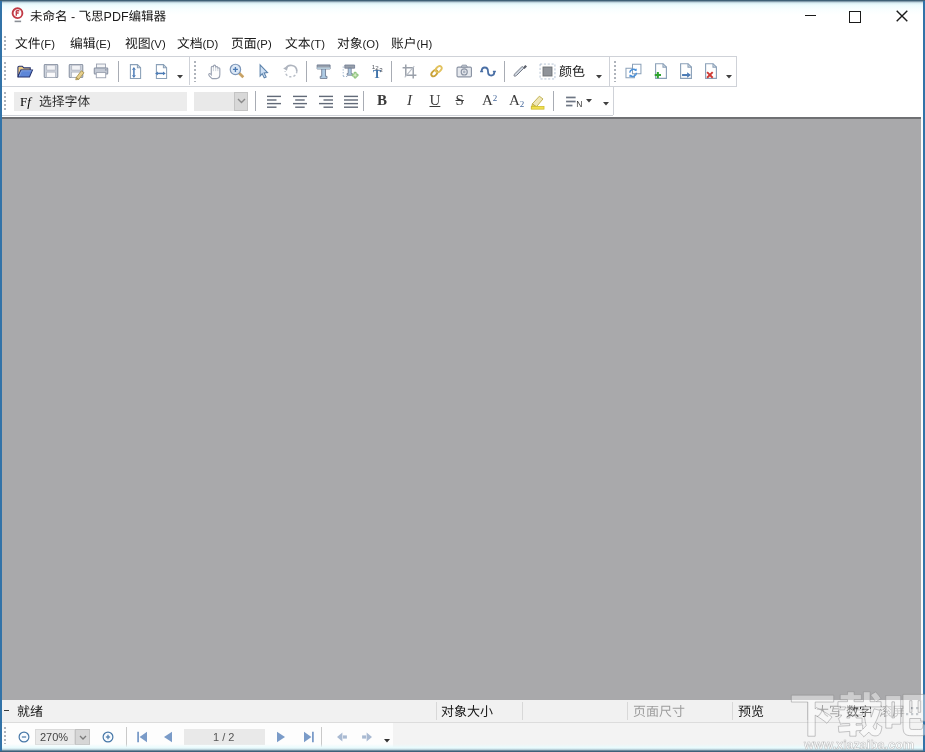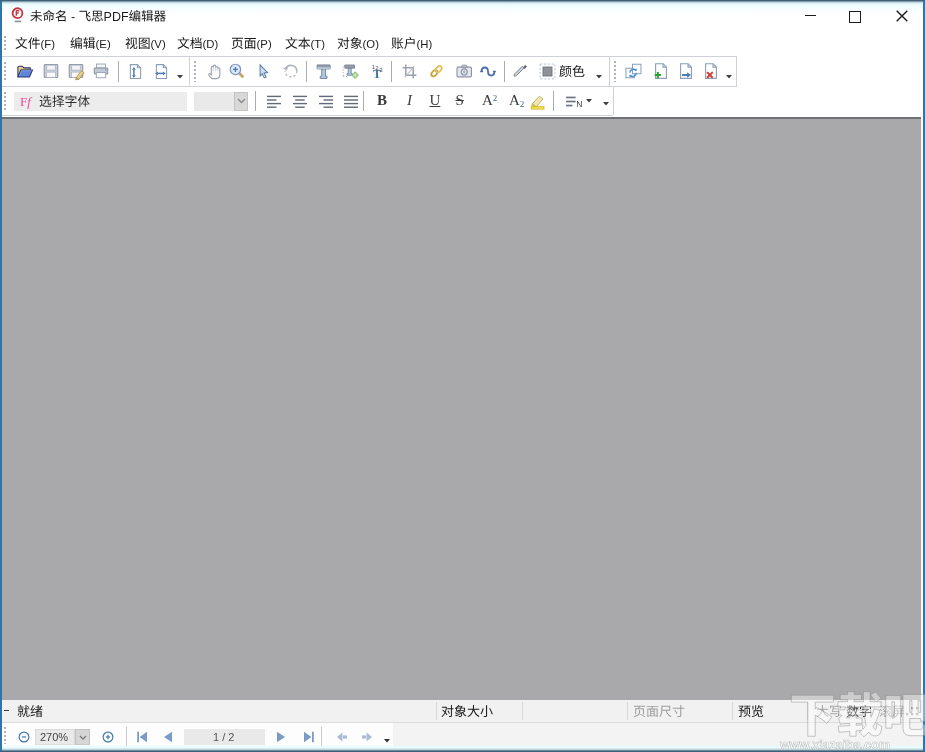--- a/index.html
+++ b/index.html
@@ -279,21 +279,21 @@
 <svg class="t" style="left:726.0px;top:75.2px" width="6" height="3.5" viewBox="0 0 6 3.5">
     <path d="M0 0h6L3.0 3.5z" fill="#404040"></path>
   </svg>
 <div class="t" style="left:0;top:86px;width:737px;height:1px;background:#cfd2d8"></div>
 <div class="t" style="left:189px;top:57px;width:1px;height:28px;background:#cfd2d8"></div>
 <div class="t" style="left:608.5px;top:57px;width:1px;height:29px;background:#cfd2d8"></div>
 <div class="t" style="left:736px;top:57px;width:1px;height:29px;background:#cfd2d8"></div>
 <div class="t" style="left:613px;top:87px;width:1px;height:28px;background:#cfd2d8"></div>
 <div class="t" style="left:4px;top:92px;width:2px;height:19px;background:repeating-linear-gradient(180deg,#aeb3bb 0 2px,transparent 2px 4px)"></div>
 <div class="t" style="left:14px;top:91.5px;width:173px;height:19px;background:#ececec"></div>
-<span class="t" style="left:20px;top:95px;font-family:'Liberation Serif',serif;font-size:13px;color:#ec4899">F<i>f</i></span>
+<span class="t" style="left:20px;top:95px;font-family:'Liberation Serif',serif;font-size:13px;color:#000000">F<i>f</i></span>
 <svg class="t " style="left:38.5px;top:94.5px" width="54" height="14" viewBox="0 0 54 14">
     <g fill="#2e2e2e" font-family="Liberation Sans, sans-serif">
       <use href="#u9009" transform="translate(0.0 10.9) scale(0.0128 -0.0128)"></use>
       <use href="#u62e9" transform="translate(12.8 10.9) scale(0.0128 -0.0128)"></use>
       <use href="#u5b57" transform="translate(25.6 10.9) scale(0.0128 -0.0128)"></use>
       <use href="#u4f53" transform="translate(38.4 10.9) scale(0.0128 -0.0128)"></use>
     </g>
   </svg>
 <div class="t" style="left:193.5px;top:91.5px;width:40px;height:19px;background:#e9e9e9"></div>
 <div class="t" style="left:233.5px;top:91.5px;width:14.5px;height:19px;background:#d8d8d8;border:1px solid #c4c4c4;box-sizing:border-box"></div>
@@ -466,12 +466,12 @@
 <div class="t" style="left:0;top:744px;width:925px;height:8px;background:linear-gradient(180deg,rgba(255,255,255,0) 0,#e9fbfd 45%,#cfe4ea 65%,#88a2b2 78%,#3e6076 88%,#3a607b 100%)"></div>
 <div class="t" style="left:0;top:1px;width:1.5px;height:750px;background:#3273a8"></div>
 <div class="t" style="left:923px;top:1px;width:2px;height:750px;background:#3273a8"></div>
 <svg class="t" style="left:789px;top:691.5px" width="145" height="51" viewBox="0 0 145 51">
     <g fill="rgba(255,255,255,0.42)" stroke="rgba(135,135,137,0.62)" stroke-width="16">
       <use href="#b4e0b" transform="translate(0.0 39.9) scale(0.047 -0.047)"></use>
       <use href="#b8f7d" transform="translate(47.0 39.9) scale(0.047 -0.047)"></use>
       <use href="#b5427" transform="translate(94.0 39.9) scale(0.047 -0.047)"></use>
     </g>
   </svg>
-<span class="t" style="left:780px;top:739px;font-size:12.5px;font-weight:bold;color:rgba(255,255,255,0.95);-webkit-text-stroke:0.55px rgba(140,140,142,0.55)">www.xiazaiba.com</span>
+<span class="t" style="left:804px;top:739px;font-size:12.5px;font-weight:bold;color:rgba(255,255,255,0.95);-webkit-text-stroke:0.55px rgba(140,140,142,0.55)">www.xiazaiba.com</span>
 </body></html>

